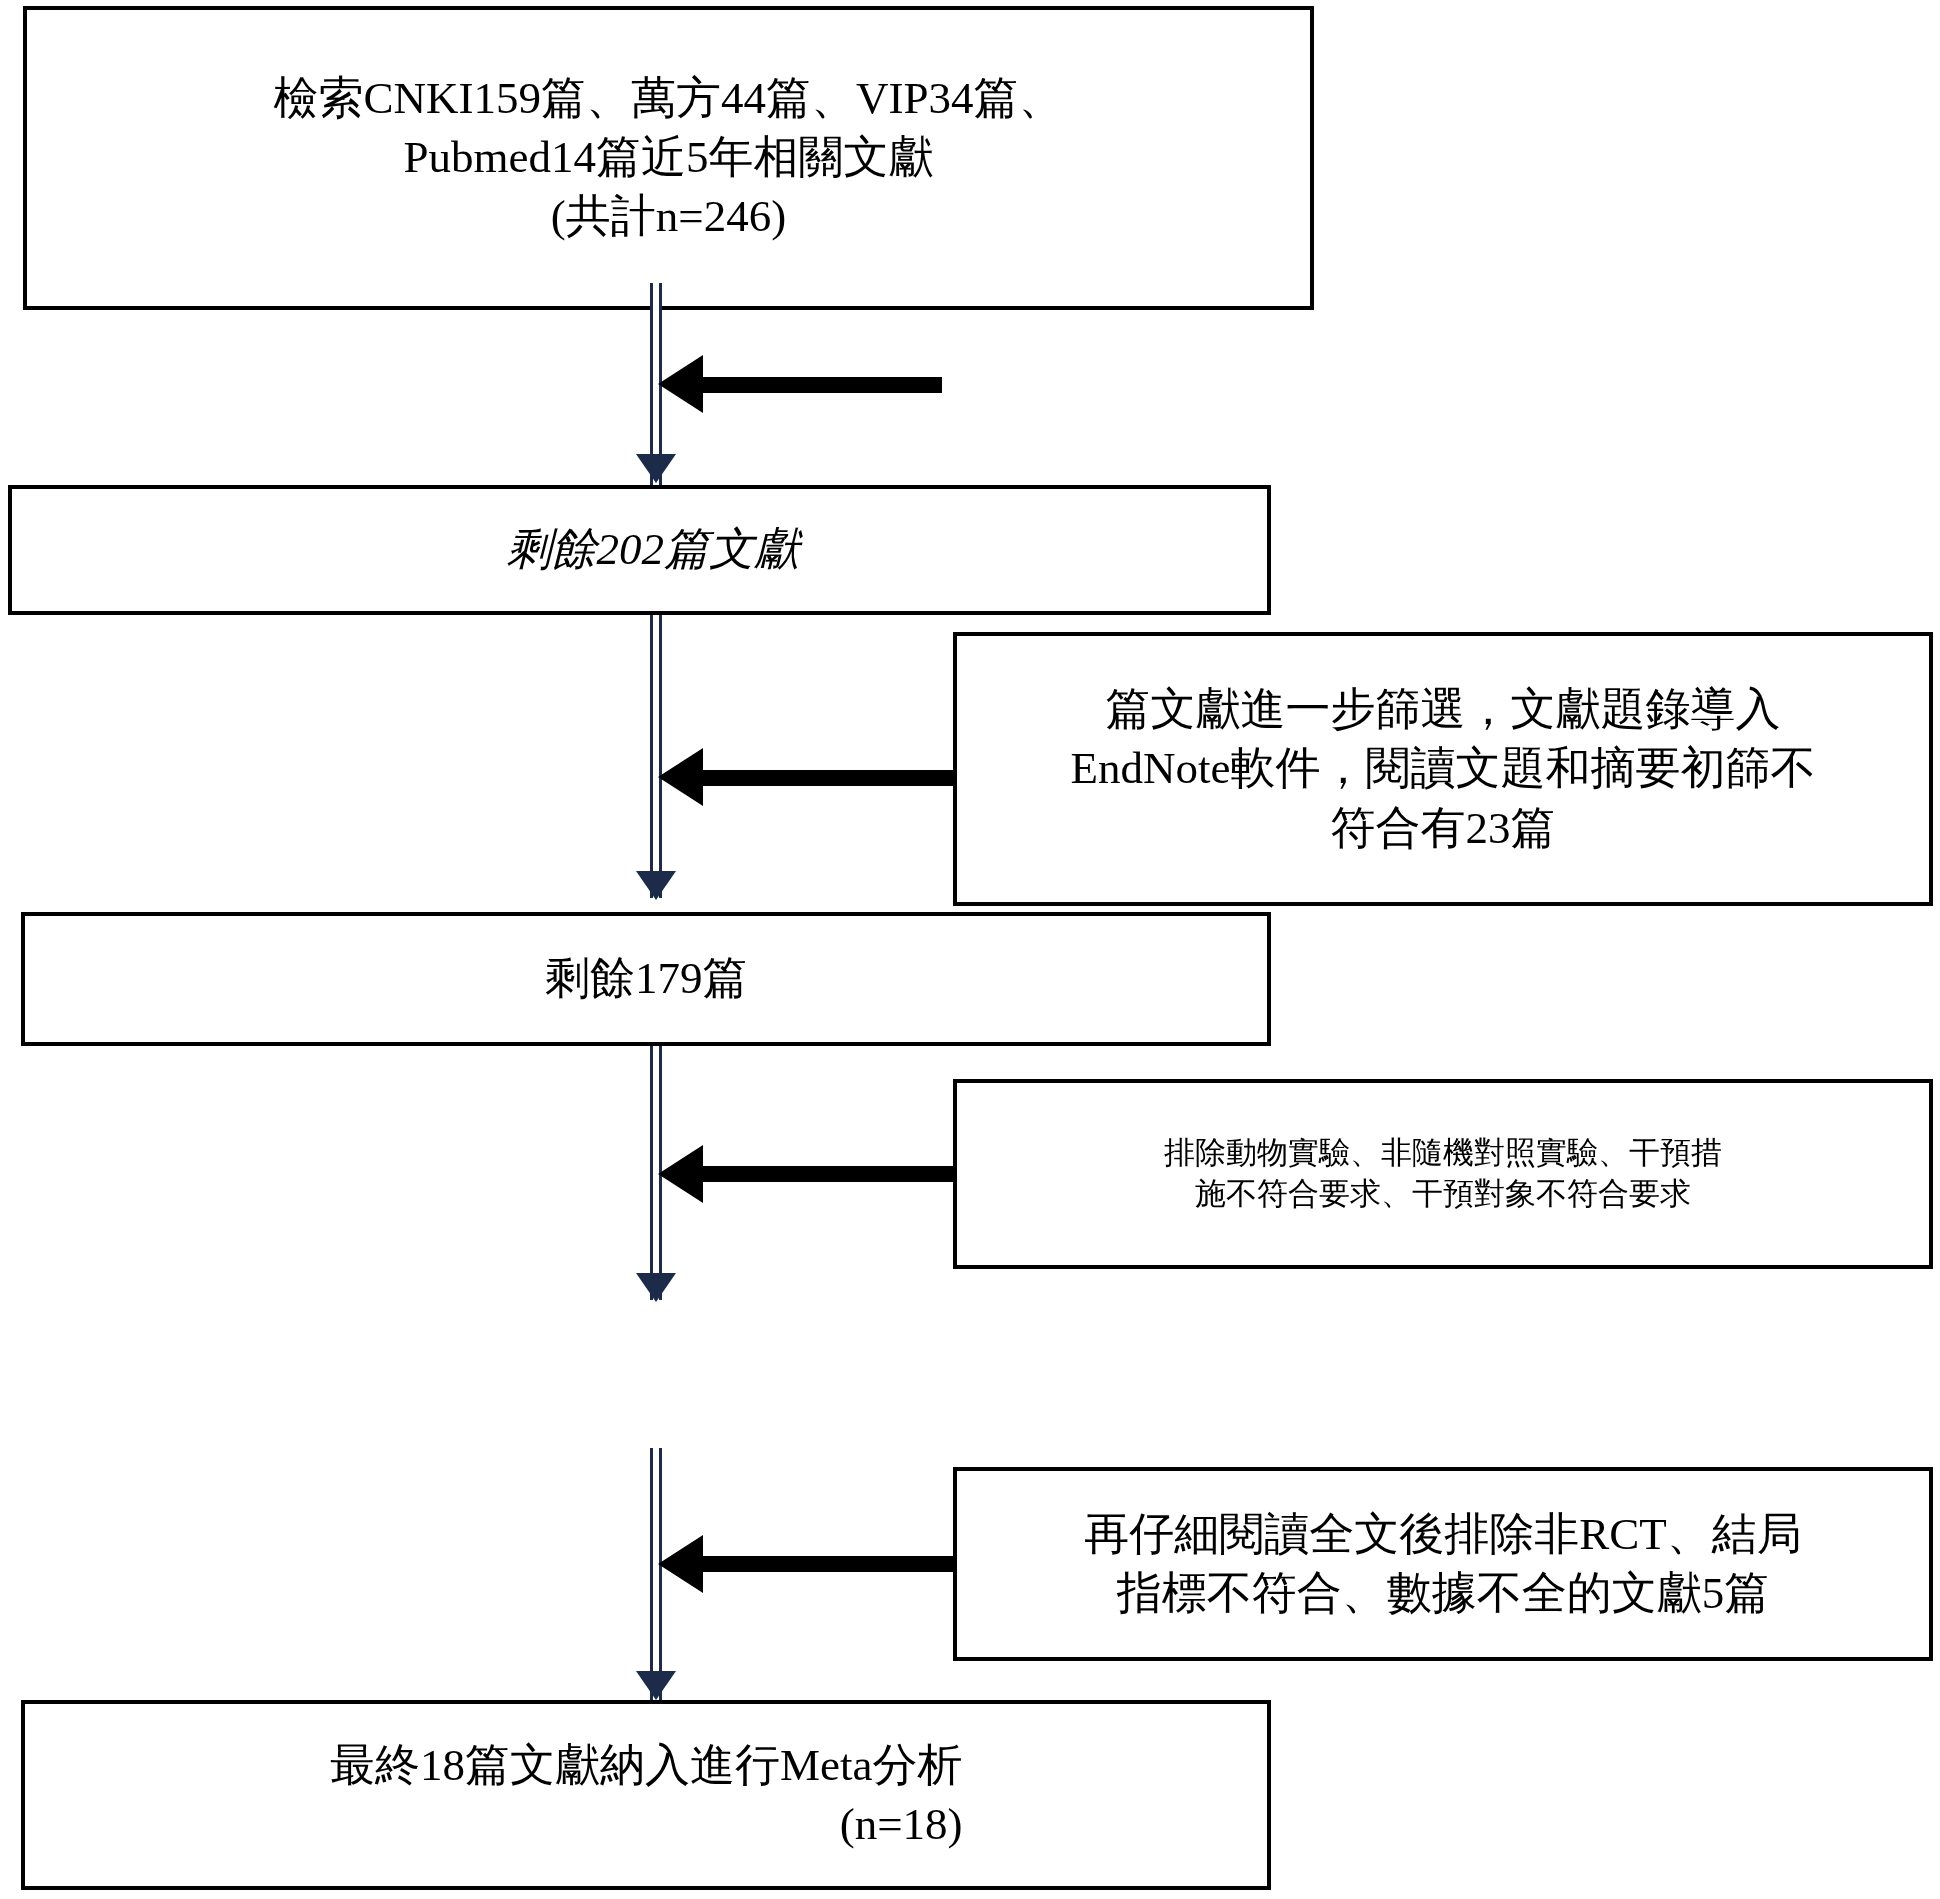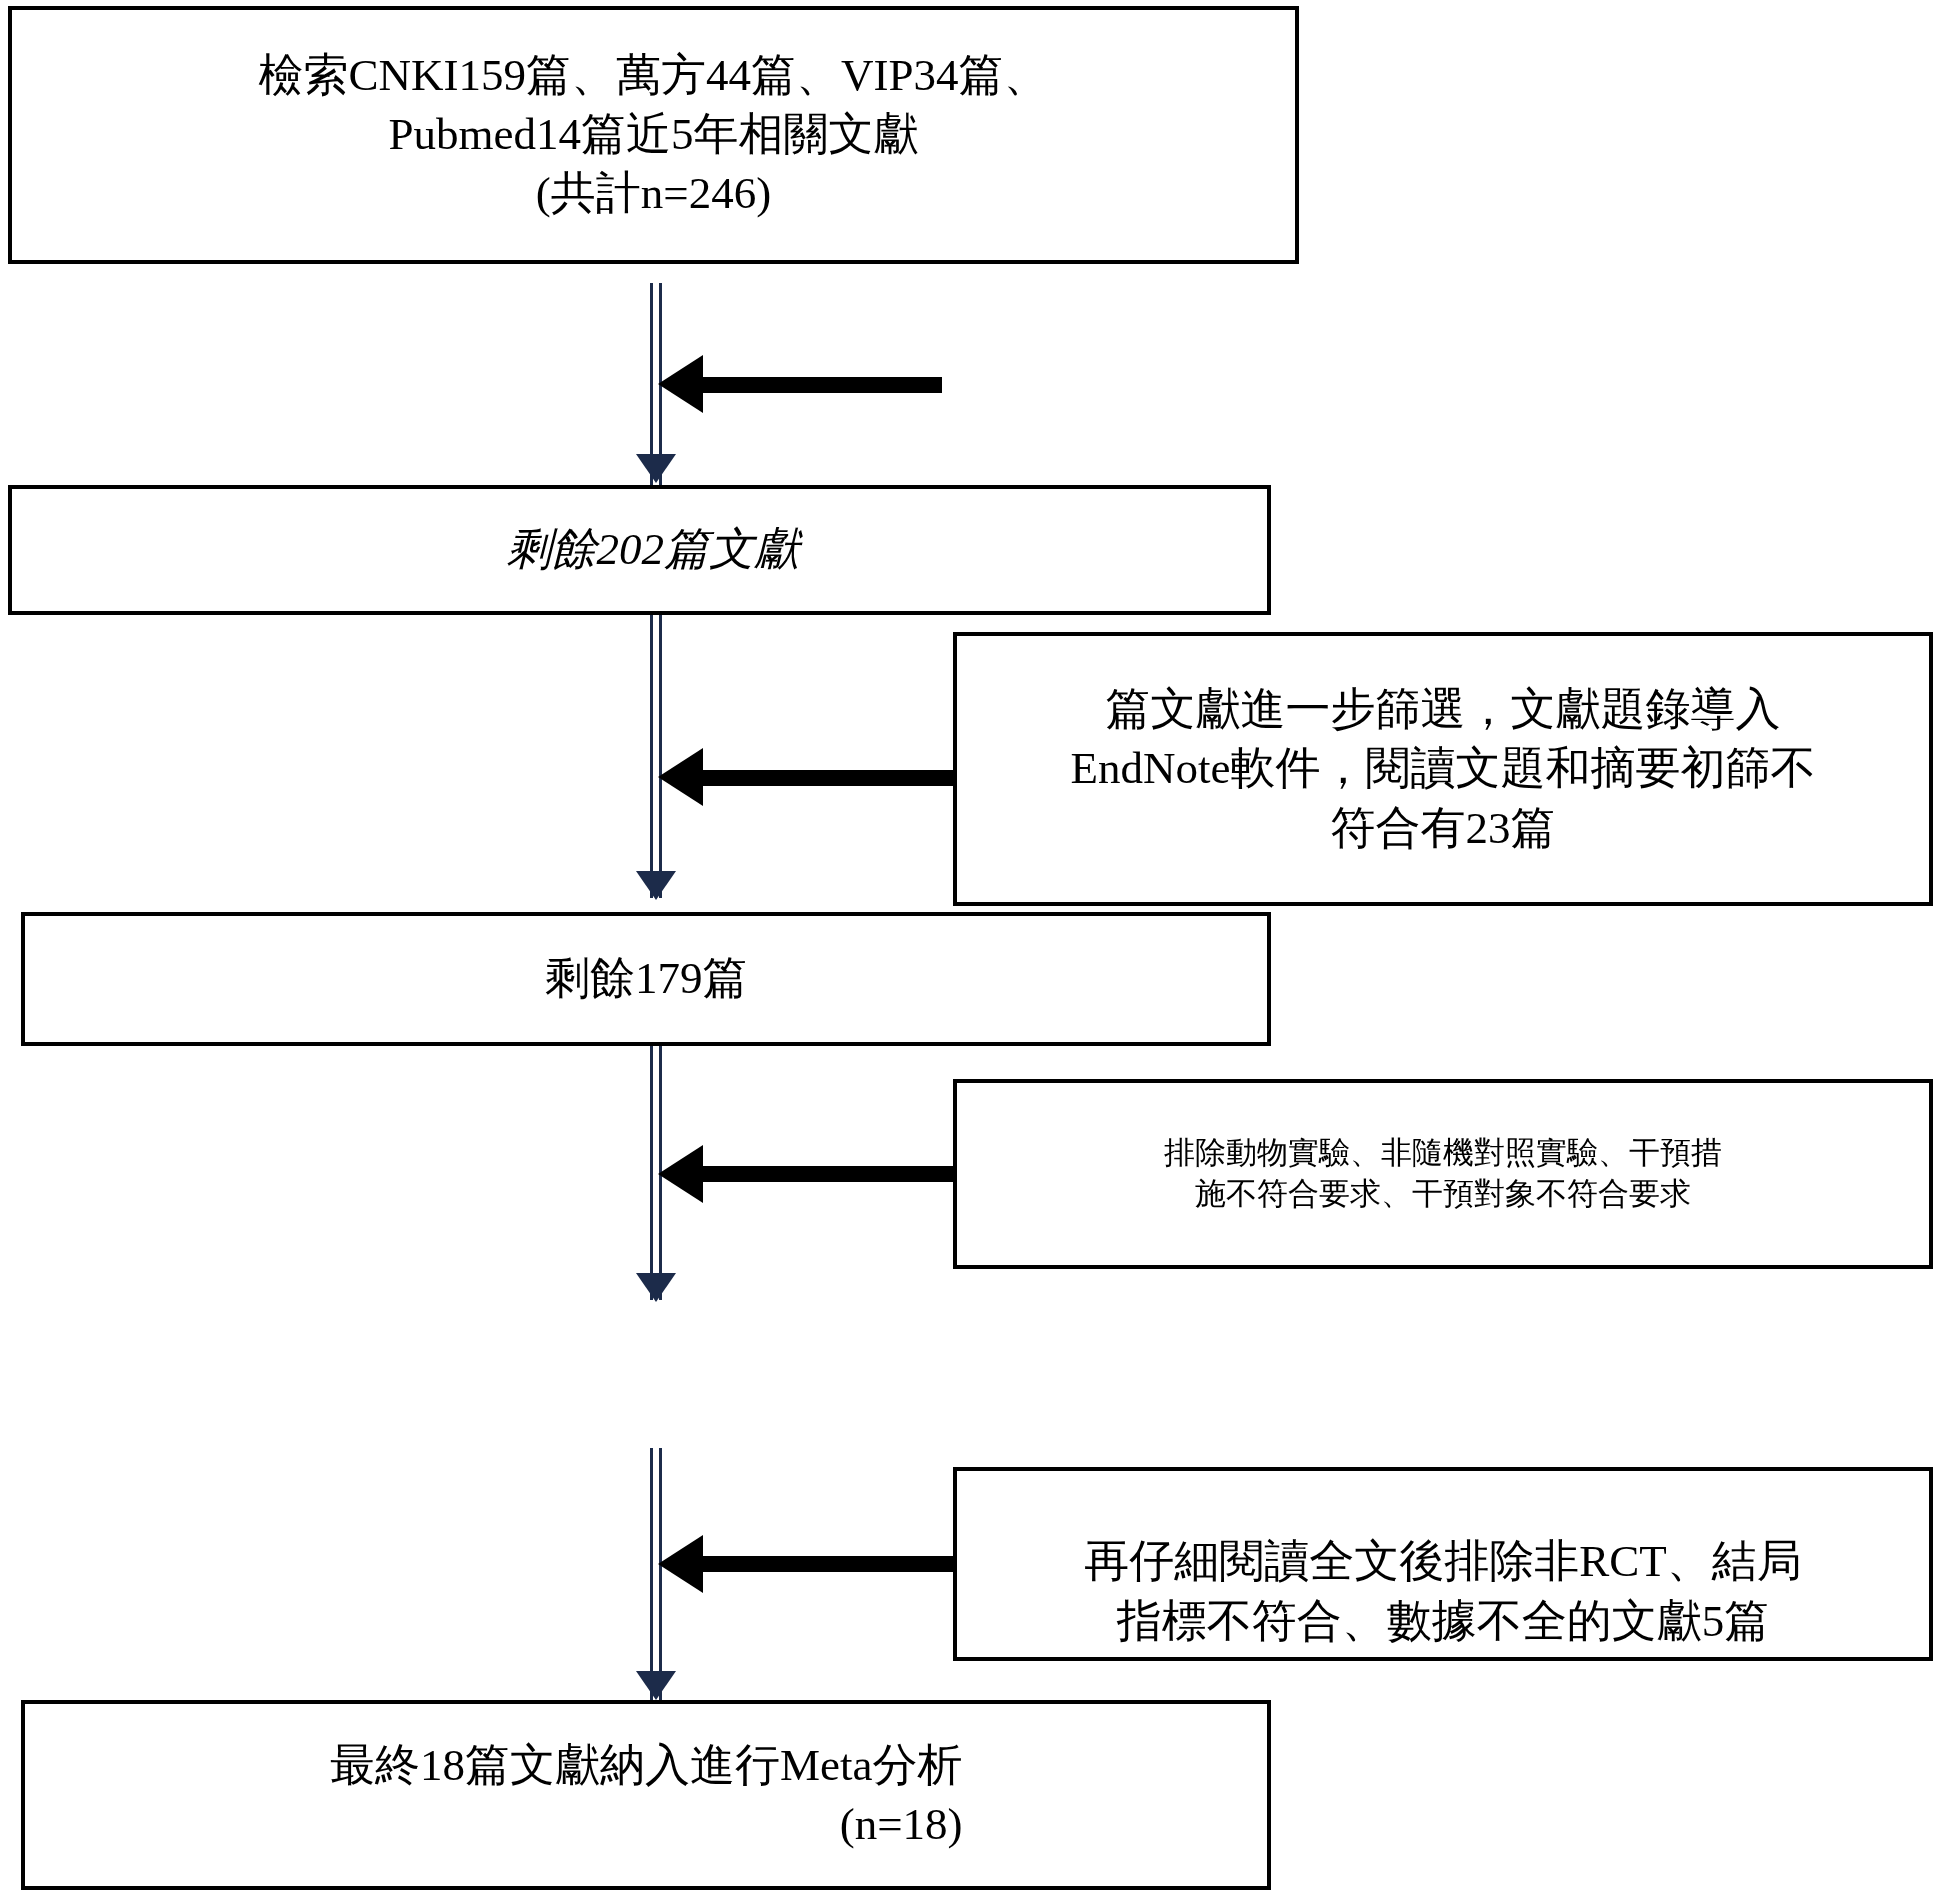--- a/index.html
+++ b/index.html
@@ -72,21 +72,21 @@
     border-top: 29px solid transparent;
     border-bottom: 29px solid transparent;
     border-right: 45px solid #000000;
   }
 </style>
 </head>
 <body>
 
 <div id="flow">
 
-  <div class="box" style="left:8px; top:5.8px; width:1291px; height:258px;">
+  <div class="box" style="left:23px; top:5.8px; width:1291px; height:304px;">
     <span class="txt">檢索CNKI159篇、萬方44篇、VIP34篇、
 Pubmed14篇近5年相關文獻
 (共計n=246)</span>
   </div>
 
   <div class="spine" style="left:650px; top:283px; height:202px;"></div>
   <div class="spine-head" style="left:636px; top:454px;"></div>
 
 
   <div class="harrow" style="left:697px; top:377px; width:245px;"></div>
@@ -120,21 +120,21 @@
 施不符合要求、干預對象不符合要求</span>
   </div>
 
   <div class="harrow" style="left:697px; top:1166px; width:260px;"></div>
   <div class="harrow-head" style="left:658px; top:1145px;"></div>
 
 
   <div class="spine" style="left:650px; top:1448px; height:252px;"></div>
   <div class="spine-head" style="left:636px; top:1671px;"></div>
 
-  <div class="box" style="left:953px; top:1467px; width:980px; height:194px;align-items:flex-end;">
+  <div class="box" style="left:953px; top:1467px; width:980px; height:194px;">
     <span class="txt">再仔細閱讀全文後排除非RCT、結局
 指標不符合、數據不全的文獻5篇</span>
   </div>
 
   <div class="harrow" style="left:697px; top:1556px; width:260px;"></div>
   <div class="harrow-head" style="left:658px; top:1535px;"></div>
 
   <div class="box" style="left:21.3px; top:1700px; width:1250px; height:190px;text-align:right;">
     <span class="txt">最終18篇文獻納入進行Meta分析
 (n=18)</span>

